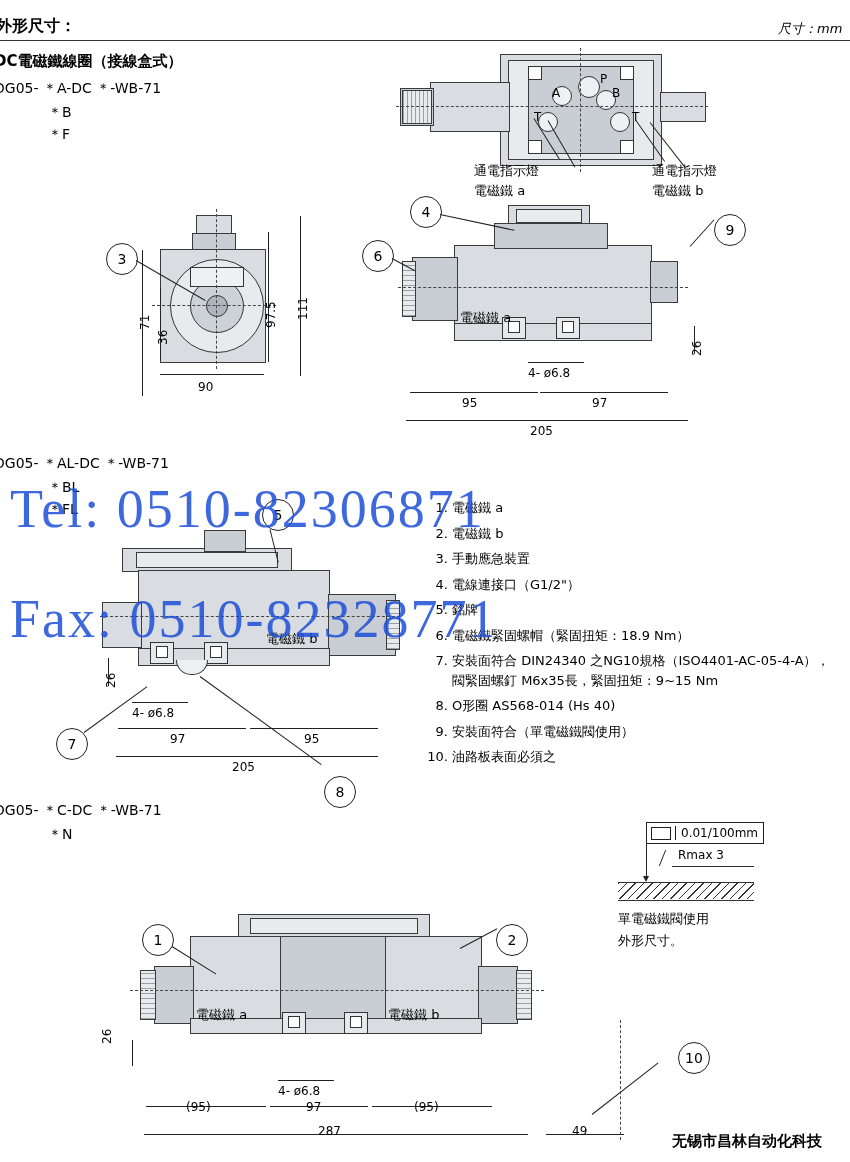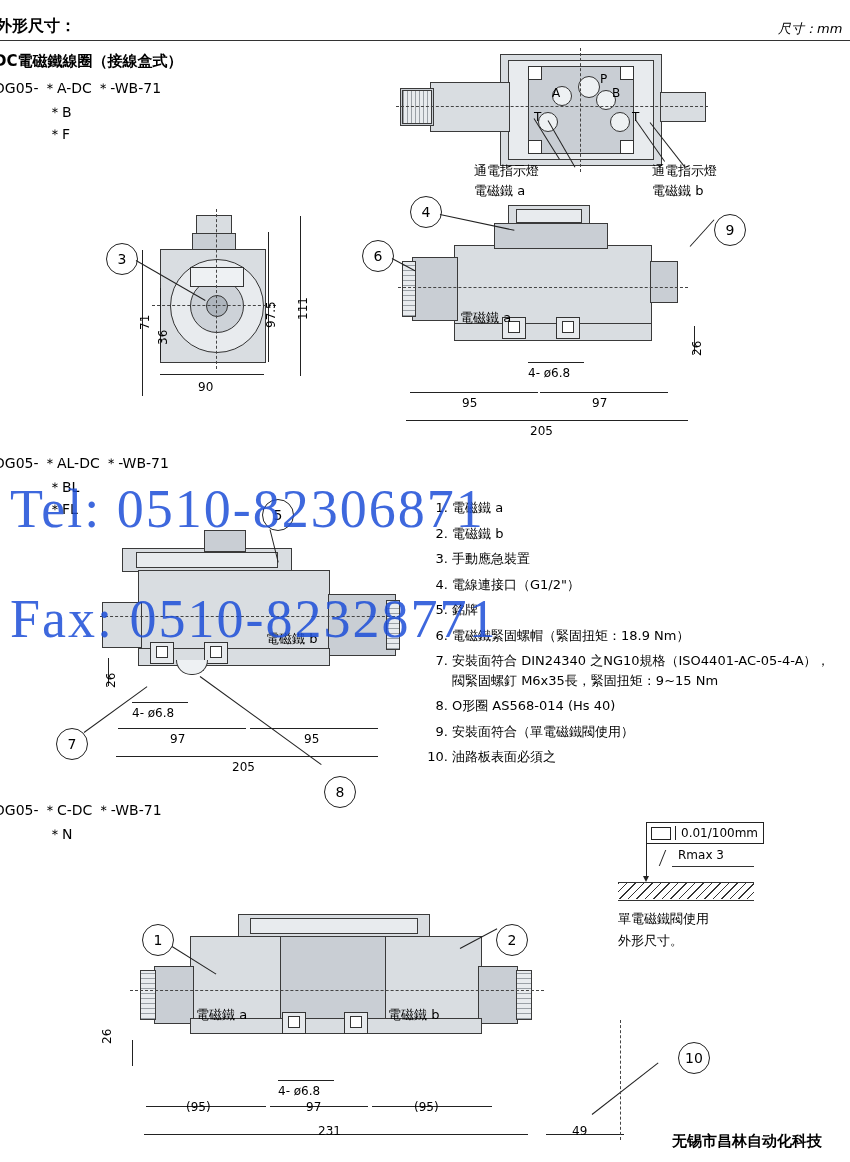--- a/index.html
+++ b/index.html
@@ -306,21 +306,21 @@
 <div class="abs dimline" style="left:278px;top:1080px;width:56px;"></div>
 <div class="abs dimtxt" style="left:278px;top:1084px;">4- ø6.8</div>
 
 <div class="abs dimline" style="left:146px;top:1106px;width:120px;"></div>
 <div class="abs dimtxt" style="left:186px;top:1100px;">(95)</div>
 <div class="abs dimline" style="left:270px;top:1106px;width:98px;"></div>
 <div class="abs dimtxt" style="left:306px;top:1100px;">97</div>
 <div class="abs dimline" style="left:372px;top:1106px;width:120px;"></div>
 <div class="abs dimtxt" style="left:414px;top:1100px;">(95)</div>
 <div class="abs dimline" style="left:144px;top:1134px;width:384px;"></div>
-<div class="abs dimtxt" style="left:318px;top:1124px;">231</div>
+<div class="abs dimtxt" style="left:318px;top:1124px;">287</div>
 <div class="abs dimline" style="left:546px;top:1134px;width:78px;"></div>
 <div class="abs dimtxt" style="left:572px;top:1124px;">49</div>
 <div class="abs dashv" style="left:620px;top:1020px;height:120px;"></div>
 
 <div class="abs t15 bold" style="left:672px;top:1132px;">无锡市昌林自动化科技</div>
 
 <div class="wm" style="left:10px;top:478px;">Tel: 0510-82306871</div>
 <div class="wm" style="left:10px;top:588px;">Fax: 0510-82328771</div>
 
 </body></html>

